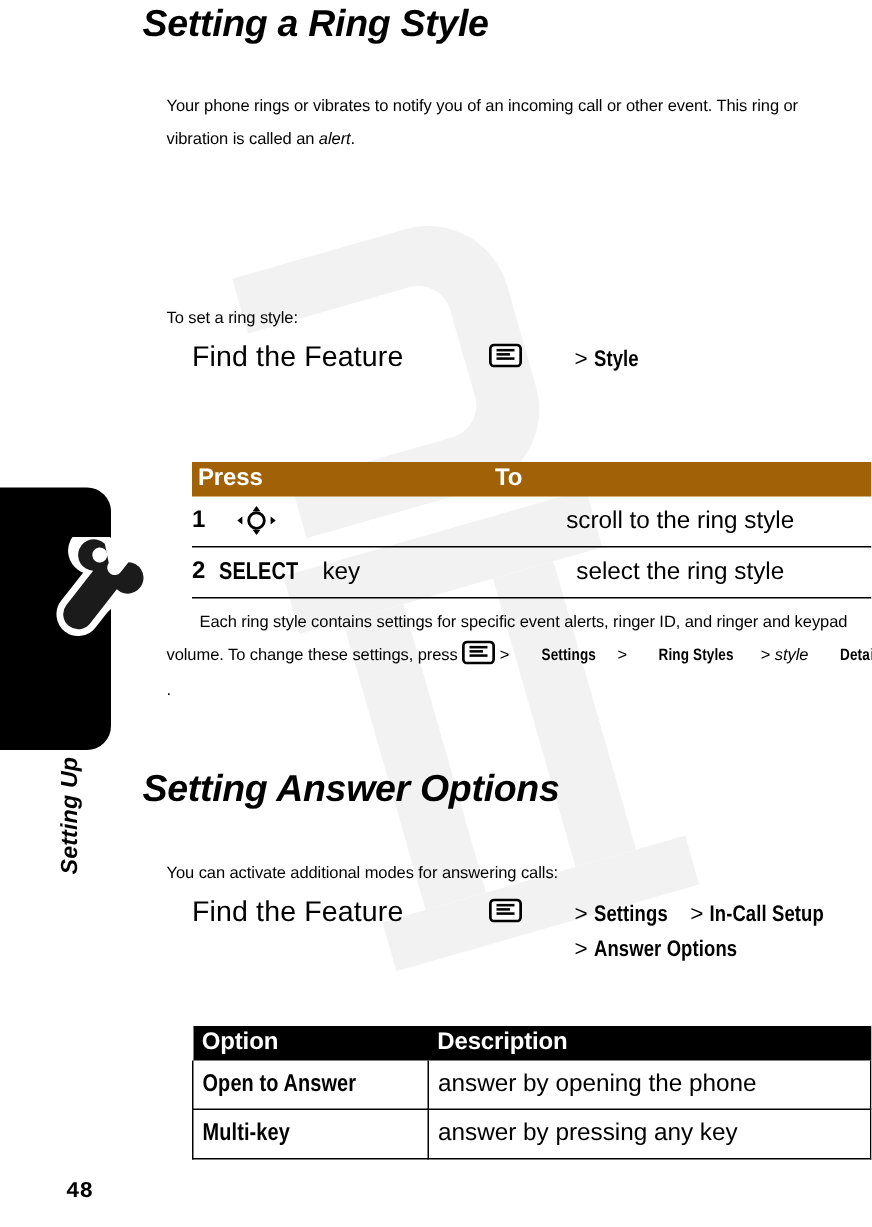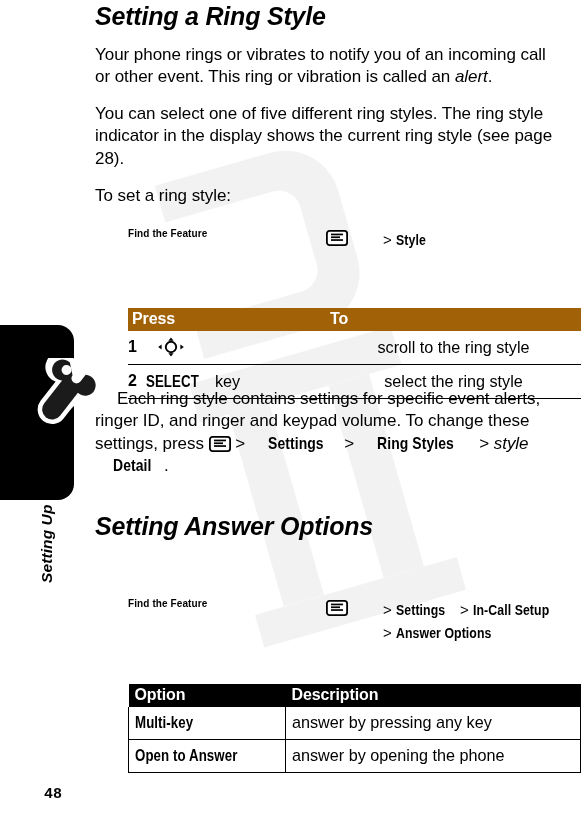--- a/index.html
+++ b/index.html
@@ -91,24 +91,24 @@
     font-size: 25px;
     font-weight: bold;
     font-style: italic;
     letter-spacing: -0.2px;
     white-space: nowrap;
   }
   #title-1 { top: 2px;  left: 0; }
   #title-2 { top: 512px; left: 0; font-style: italic; }
 
   p.body-para {
-    margin: 0;
+    margin: 16px;
     position: absolute;
     width: 465px;
-    font-size: 17px;
+    font-size: 11px;
     line-height: 22.4px;
     letter-spacing: -0.05px;
   }
   #para-1 { top: 44px; }
   #para-2 { top: 103px; }
   #para-3 { top: 185px; }
   #para-4 { top: 388px; width: 486px; text-indent: 22px; }
   #para-5 { top: 555px; }
 
   .ital { font-style: italic; }
@@ -136,22 +136,22 @@
   .find-feature {
     position: absolute;
     width: 486px;
   }
   #find-1 { top: 228px; }
   #find-2 { top: 598px; }
   .ff-label {
     position: absolute;
     left: 33px;
     top: 0;
-    font-size: 10px;
-    font-weight: bold;
+    font-size: 19px;
+    font-weight: normal;
     letter-spacing: 0.1px;
     white-space: nowrap;
     text-align: center;
   }
   .ff-icon {
     position: absolute;
     left: 231px;
     top: 1px;
   }
   .ff-path {
@@ -267,21 +267,20 @@
 <div id="chapter-label">Setting Up Your Phone</div>
 
 <div id="page-number">48</div>
 
 <div id="content">
 
   <h1 class="section-title" id="title-1">Setting a Ring Style</h1>
 
   <p class="body-para" id="para-1"><span>Your phone rings or vibrates to notify you of an incoming call or other event. This ring or vibration is called an </span><span class="ital">alert</span><span>.</span></p>
 
-  <p class="body-para" id="para-2">You can select one of five different ring styles. The ring style indicator in the display shows the current ring style (see page 28).</p>
 
   <p class="body-para" id="para-3">To set a ring style:</p>
 
   <div class="find-feature" id="find-1">
     <div class="ff-label">Find the Feature</div>
     <div class="ff-icon">
       <span class="menu-icon">
         <svg width="22" height="16" viewBox="0 0 22 16" xmlns="http://www.w3.org/2000/svg">
           <rect x="0.9" y="0.9" width="20.2" height="14.2" rx="2.6" ry="2.6" fill="#ffffff" stroke="#000000" stroke-width="1.8"></rect>
           <rect x="5" y="3.6" width="12" height="1.7" fill="#000000"></rect>
@@ -328,20 +327,21 @@
 
   <p class="body-para" id="para-4"><span>Each ring style contains settings for specific event alerts, ringer ID, and ringer and keypad volume. To change these settings, press </span><span class="menu-icon"><svg width="22" height="16" viewBox="0 0 22 16" xmlns="http://www.w3.org/2000/svg">
           <rect x="0.9" y="0.9" width="20.2" height="14.2" rx="2.6" ry="2.6" fill="#ffffff" stroke="#000000" stroke-width="1.8"></rect>
           <rect x="5" y="3.6" width="12" height="1.7" fill="#000000"></rect>
           <rect x="5" y="6.4" width="9" height="1.7" fill="#000000"></rect>
           <rect x="5" y="9.2" width="12" height="1.7" fill="#000000"></rect>
         </svg></span><span> &gt; </span><b class="cond">Settings</b><span> &gt; </span><b class="cond">Ring Styles</b><span> &gt; </span><i>style</i> <b class="cond">Detail</b><span>.</span></p>
 
   <h1 class="section-title" id="title-2">Setting Answer Options</h1>
 
+  <p class="body-para" id="para-5">You can activate additional modes for answering calls:</p>
 
   <div class="find-feature" id="find-2">
     <div class="ff-label">Find the Feature</div>
     <div class="ff-icon">
       <span class="menu-icon">
         <svg width="22" height="16" viewBox="0 0 22 16" xmlns="http://www.w3.org/2000/svg">
           <rect x="0.9" y="0.9" width="20.2" height="14.2" rx="2.6" ry="2.6" fill="#ffffff" stroke="#000000" stroke-width="1.8"></rect>
           <rect x="5" y="3.6" width="12" height="1.7" fill="#000000"></rect>
           <rect x="5" y="6.4" width="9" height="1.7" fill="#000000"></rect>
           <rect x="5" y="9.2" width="12" height="1.7" fill="#000000"></rect>
@@ -357,21 +357,21 @@
 
 <table class="options">
   <thead>
     <tr>
       <th class="col-opt">Option</th>
       <th>Description</th>
     </tr>
   </thead>
   <tbody>
     <tr>
+      <td class="opt-name"><b class="cond">Open to Answer</b></td>
+      <td>answer by opening the phone</td>
+    </tr>
+    <tr>
       <td class="opt-name"><b class="cond">Multi-key</b></td>
       <td>answer by pressing any key</td>
     </tr>
-    <tr>
-      <td class="opt-name"><b class="cond">Open to Answer</b></td>
-      <td>answer by opening the phone</td>
-    </tr>
   </tbody>
 </table>
 
 </body></html>

